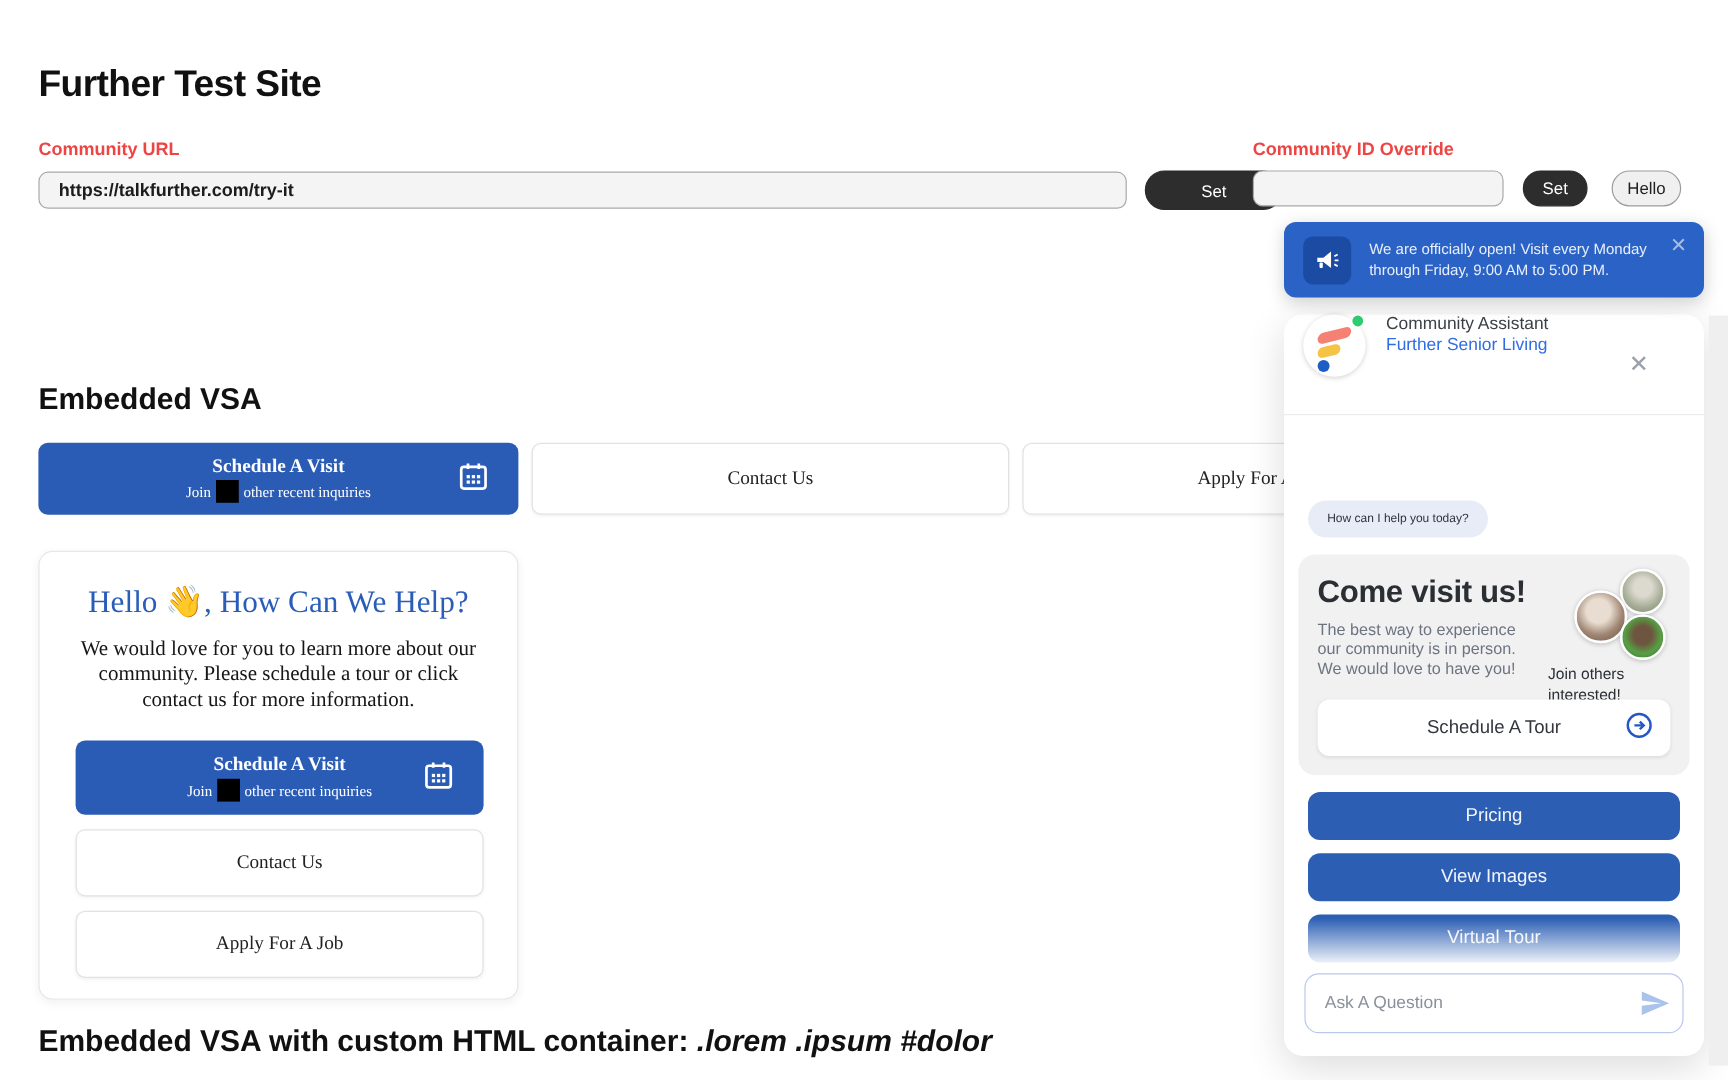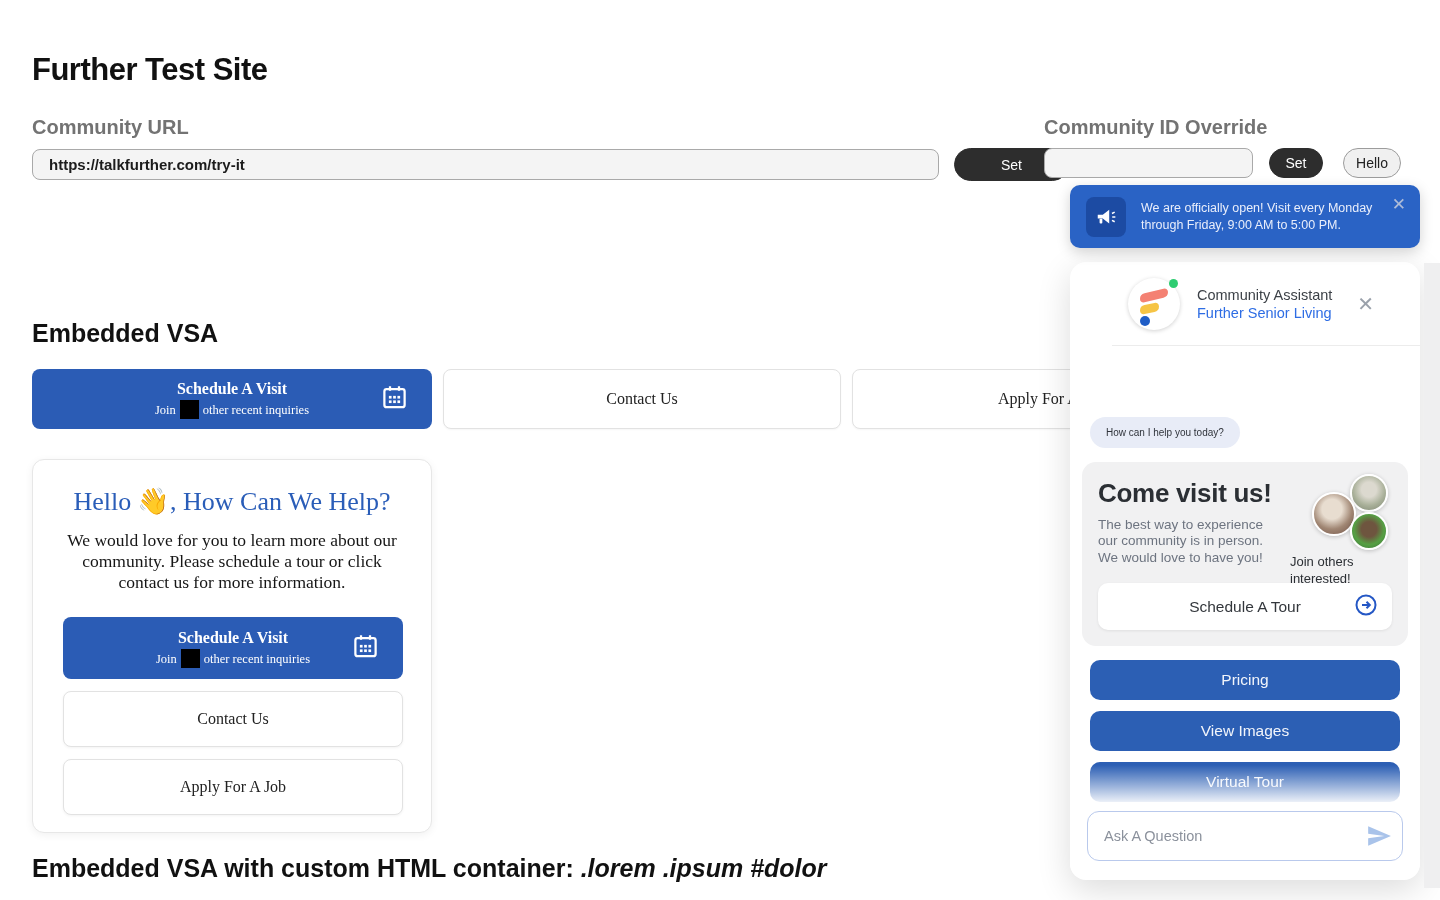--- a/index.html
+++ b/index.html
@@ -4,21 +4,21 @@
 <style>
   * { margin:0; padding:0; box-sizing:border-box; }
   html,body { width:1440px; height:900px; background:#ffffff; overflow:hidden;
               font-family:"Liberation Sans", sans-serif; }
 
   
   .main { position:relative; padding-left:32px; width:1440px; }
   .page-title { font-size:31px; font-weight:700; color:#111; padding-top:52px; letter-spacing:-0.5px; }
 
   .form-section { position:relative; margin-top:28px; height:75px; }
-  .field-label { font-size:20px; font-weight:700; color:#737373; }
+  .field-label { font-size:15px; font-weight:700; color:#ef4444; }
   .row { display:flex; align-items:center; margin-top:9px; }
 
   .url-input { width:907px; height:31px; background:#f4f4f4; border:1px solid #a9a9a9;
                border-radius:8px; padding:0 16px; font-size:15px; color:#1c1c1c;
                font-family:"Liberation Sans", sans-serif;font-weight:bold; }
   .btn-dark { background:#2d2d2d; color:#fff; border:1px solid #2d2d2d; border-radius:17px;
               font-size:14px; cursor:pointer; font-family:"Liberation Sans", sans-serif; }
   .set-big { width:115px; height:33px; margin-left:15px; }
   .right-group { position:absolute; left:1012px; top:0; }
   .id-input { width:209px; height:30px; background:#f4f4f4; border:1px solid #a9a9a9;
@@ -73,22 +73,22 @@
                 flex:none; }
   .notif-text { margin-left:15px; width:240px; font-size:12.5px; color:#e9eefb;
                 line-height:1.35; }
   .notif-close { position:absolute; right:14px; top:9px; color:#aebcd8; font-size:17px;
                  cursor:pointer; background:none; border:none; }
 
   
   .widget { position:absolute; left:1070px; top:262px; width:350px; height:618px;
             background:#fff; border-radius:16px; box-shadow:0 10px 34px rgba(0,0,0,0.14);
             z-index:20; }
-  .w-header { height:84px; display:flex; align-items:center; padding:0 16px;
-              border-bottom:1px solid #ececec;margin-left:42px; }
+  .w-header { height:84px; display:flex; padding:0 16px;
+              border-bottom:1px solid #ececec; }
   .avatar { position:relative; width:52px; height:52px; background:#fff; border-radius:50%;
             box-shadow:0 1px 4px rgba(0,0,0,0.18); flex:none; }
   .logo-bar1 { position:absolute; left:12px; top:13px; width:28px; height:9px;
                background:#f48173; border-radius:5px; transform:skewY(-14deg); }
   .logo-bar2 { position:absolute; left:12px; top:26px; width:19px; height:9px;
                background:#f6c445; border-radius:5px; transform:skewY(-12deg); }
   .logo-dot  { position:absolute; left:12px; top:38px; width:10px; height:10px;
                background:#1f5dc6; border-radius:50%; }
   .online-dot { position:absolute; right:2px; top:1px; width:9px; height:9px;
                 background:#2ecc71; border-radius:50%; }

